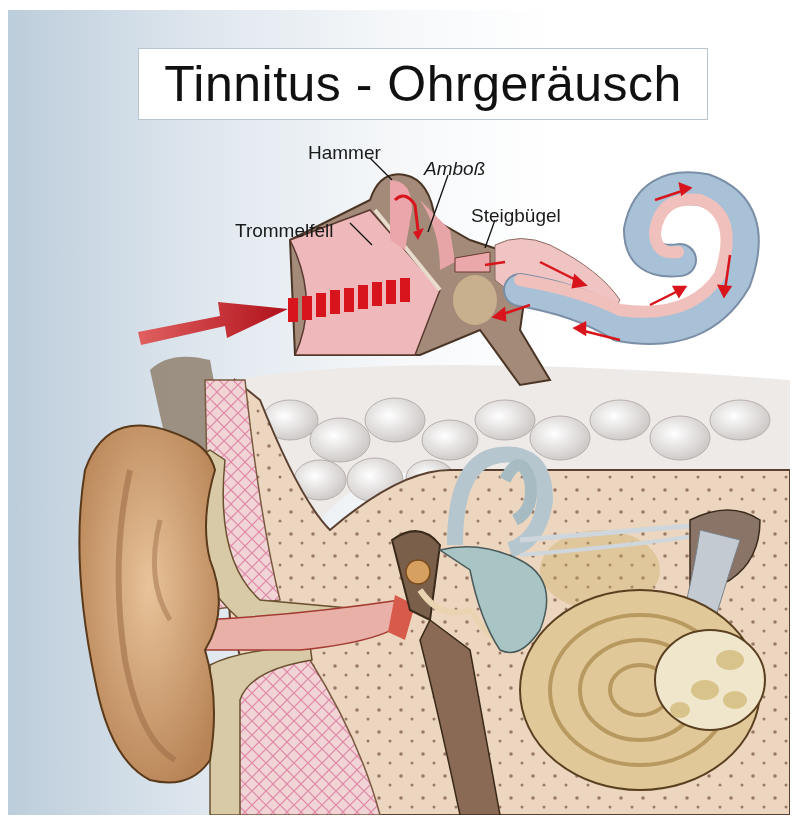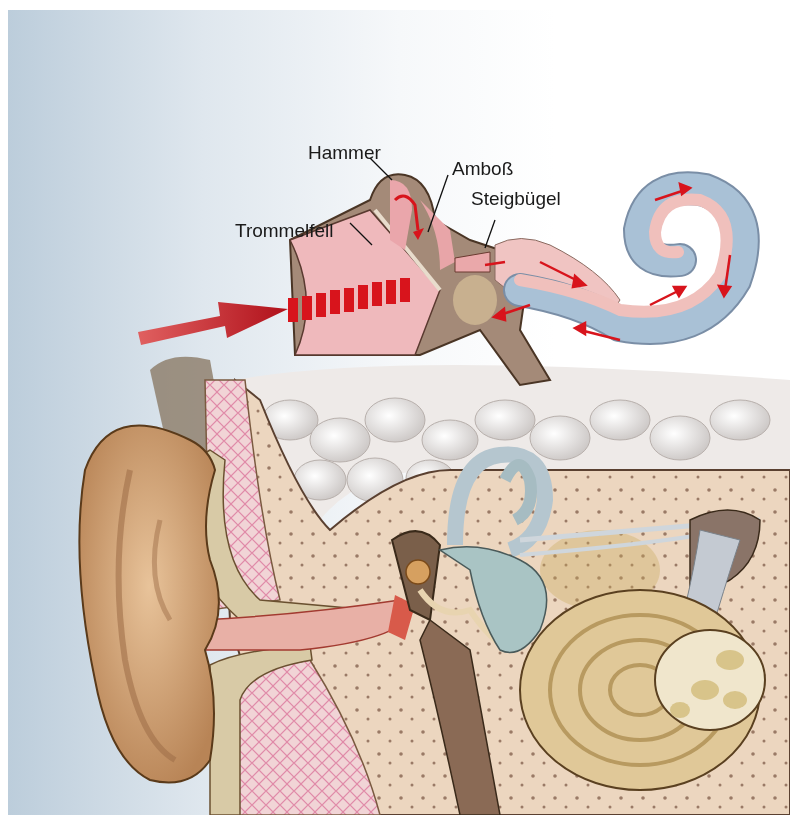--- a/index.html
+++ b/index.html
@@ -161,18 +161,21 @@
     <path d="M138 332 L220 316 L218 302 L288 309 L227 338 L225 326 L141 345 Z" fill="url(#arrowGrad)"></path>
 
     <g stroke="#111" stroke-width="1.3">
       <line x1="370" y1="158" x2="392" y2="180"></line>
       <line x1="448" y1="175" x2="428" y2="232"></line>
       <line x1="495" y1="220" x2="485" y2="248"></line>
       <line x1="350" y1="223" x2="372" y2="245"></line>
     </g>
   </svg>
 
+  <div class="title-box">
+    <span>Tinnitus - Ohrgeräusch</span>
+  </div>
 
   <div class="label" style="left:300px; top:132px;">Hammer</div>
-  <div class="label" style="left:444px; top:148px;">Amboß</div>
-  <div class="label" style="left:463px; top:178px;">Steigbügel</div>
+  <div class="label" style="left:416px; top:148px;font-style:italic;">Amboß</div>
+  <div class="label" style="left:463px; top:195px;">Steigbügel</div>
   <div class="label" style="left:227px; top:210px;">Trommelfell</div>
 </div>
 
 </body></html>

